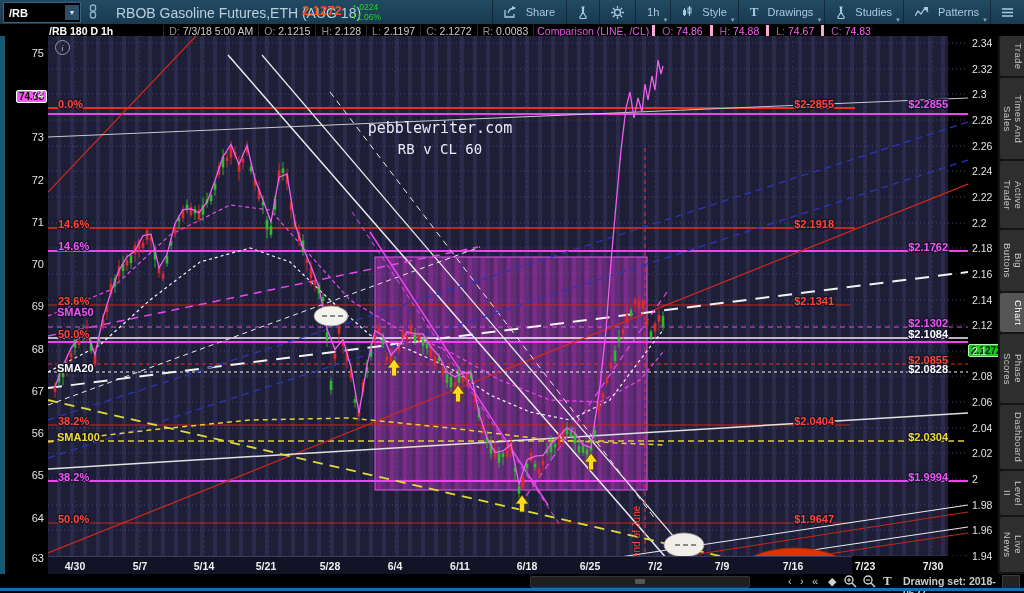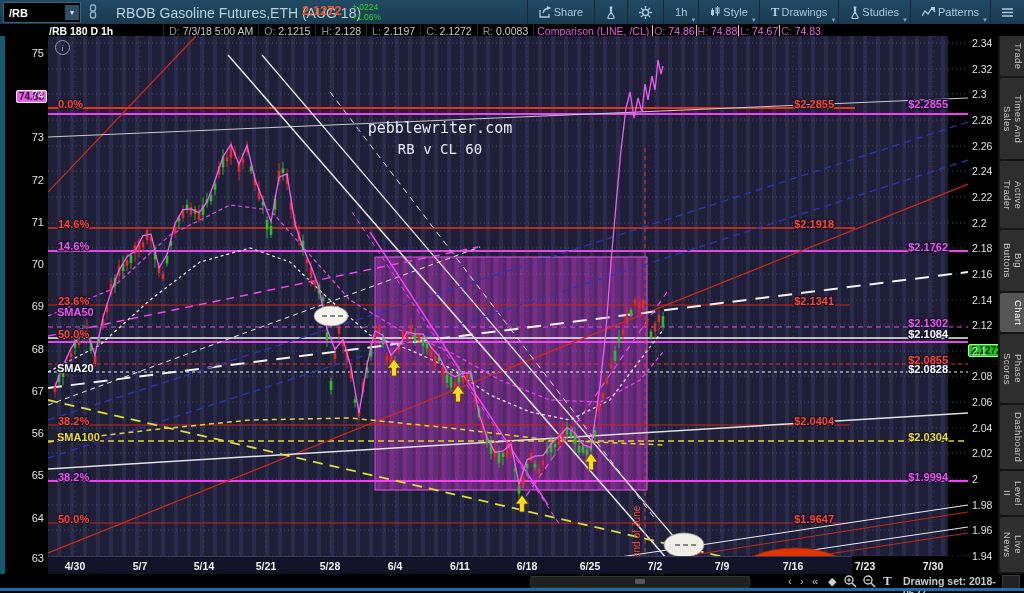--- a/index.html
+++ b/index.html
@@ -11,32 +11,32 @@
   .symbox{position:absolute;left:3px;top:2px;width:76px;height:19px;background:#000;
           border:1px solid #39617c;display:flex;align-items:center;}
   .symbox .symtxt{color:#fff;font-size:11px;font-weight:bold;padding-left:5px;flex:1;}
   .symbox .symcaret{width:14px;height:15px;background:#2c4e66;color:#cfe2ef;font-size:7px;
           display:flex;align-items:center;justify-content:center;margin-right:1px;}
   .linkicon{position:absolute;left:88px;top:4px;color:#8fb2c8;}
   .tb-title{position:absolute;left:116px;top:5px;color:#b9d0de;font-size:14px;}
   .tb-last{position:absolute;left:302px;top:3px;color:#ff4f1e;font-size:13px;font-weight:bold;}
   .tb-chg{position:absolute;left:352px;top:2px;color:#24d524;font-size:8.5px;line-height:10px;}
   .tb-right{position:absolute;right:0;top:0;height:24px;display:flex;}
-  .tb-btn{position:relative;display:flex;align-items:center;gap:2px;padding:8px 11px;
+  .tb-btn{position:relative;display:flex;align-items:center;gap:9px;padding:8px 11px;
           border-left:1px solid #12293a;color:#a9cbe0;font-size:11px;cursor:default;}
   .tb-btn .caret{position:absolute;right:2px;bottom:1px;font-size:6px;color:#7fa3bb;}
   .tb-btn svg{display:block;}
   
   .chart-header{position:absolute;left:0;top:24px;width:1024px;height:14px;background:#000;
                 display:flex;align-items:center;font-size:10.5px;white-space:nowrap;}
   .ch-sym{color:#fff;font-weight:bold;padding:0 6px 0 49px;}
   .ch-seg{padding:0 5px;border-left:1px solid #2b2b2b;color:#cccccc;}
   .ch-seg .lab{color:#8f8f8f;}
   .ch-comp{color:#e85ae8;padding:0 3px;border-left:1px solid #2b2b2b;}
-  .ch-cseg{padding:0 1px;border-left:1px solid #f9a8d4;}
+  .ch-cseg{padding:0 7px;border-left:3px solid #f9a8d4;}
   .ch-cseg .lab{color:#a65ea6;}
   .ch-cseg .val{color:#f763f7;}
   
   .teal-strip{position:absolute;left:0;top:36px;width:5px;height:553px;background:#145a72;}
   .left-axis{position:absolute;left:5px;top:36px;width:43px;height:538px;background:#000;}
   .left-axis .tick{position:absolute;right:4px;transform:translateY(-50%);
                    color:#e2e2e2;font-size:11px;}
   .badge-left{position:absolute;top:54px;right:1px;background:#f35af3;color:#190019;
               border:1px solid #fff;font-size:10px;font-weight:bold;padding:0 2px;border-radius:2px;}
   .right-axis{position:absolute;left:968px;top:36px;width:30px;height:538px;background:#000;}

